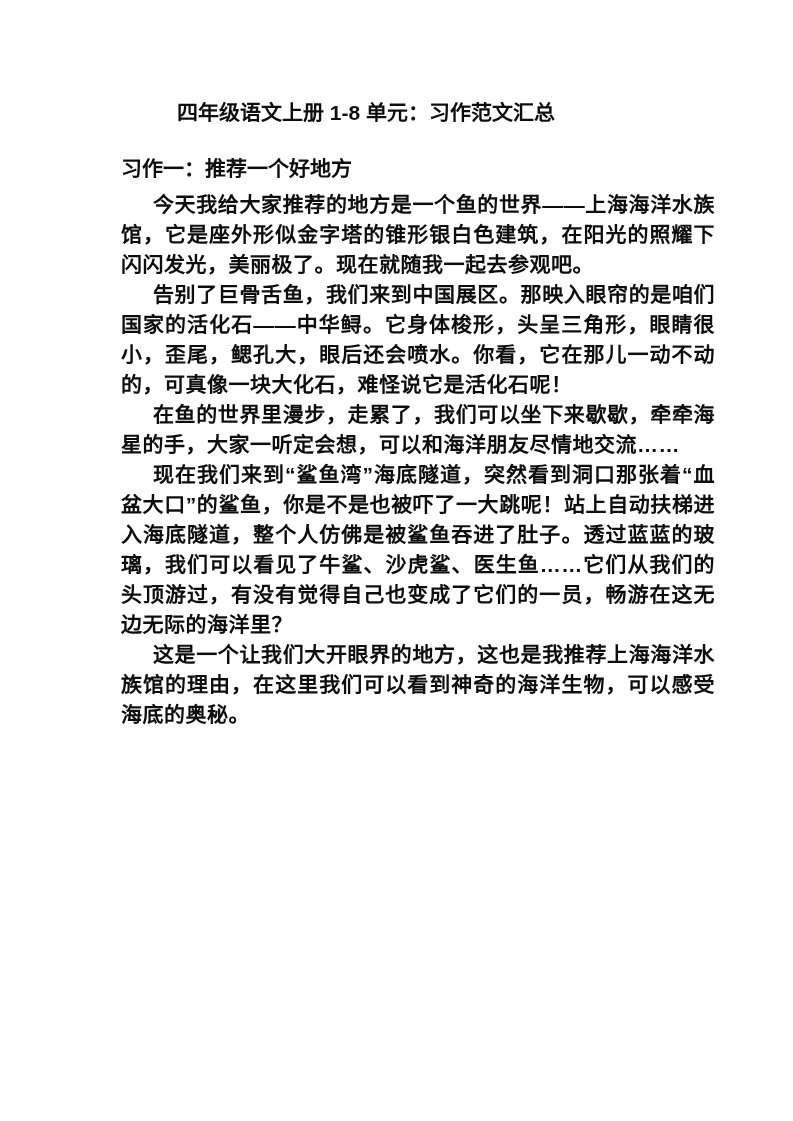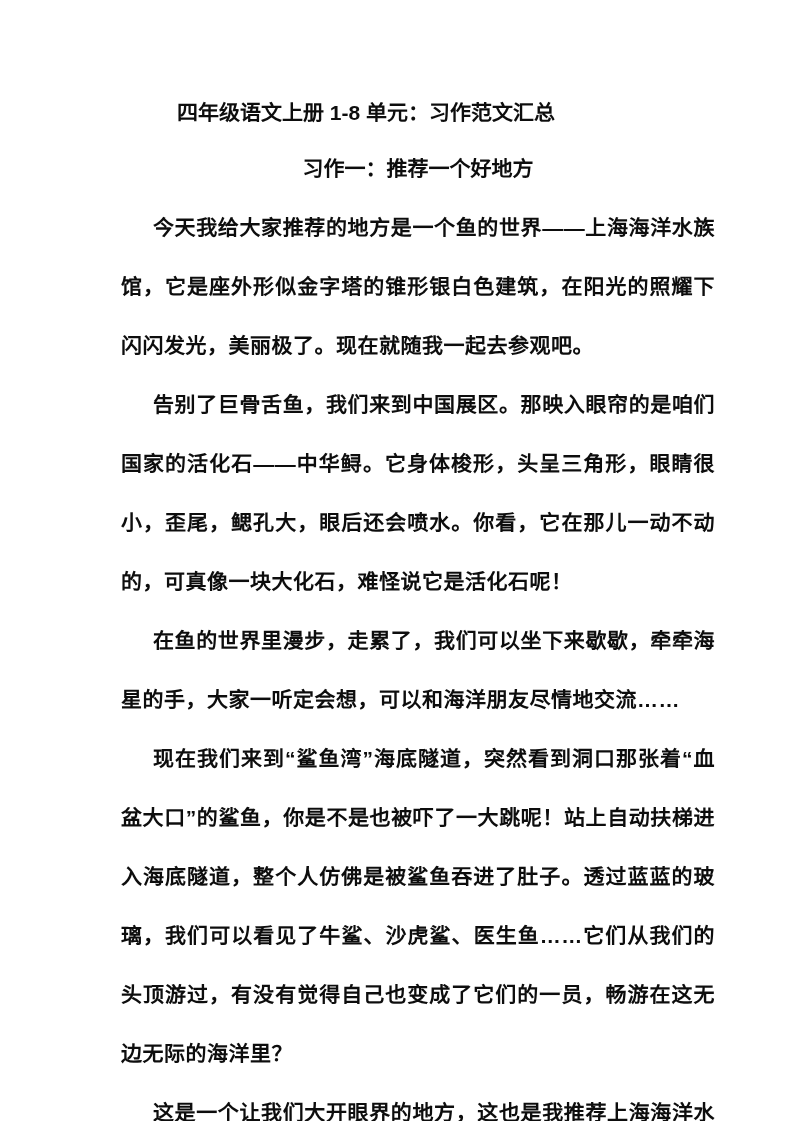--- a/index.html
+++ b/index.html
@@ -24,32 +24,31 @@
   }
   .doc-title {
     font-size: 21px;
     line-height: 42px;
     margin: 0 0 14px 56px;
     white-space: nowrap;
   }
   .section-heading {
     font-size: 21px;
     line-height: 42px;
-    margin: 8px;
-    text-align: center;
+    margin: 0;
   }
   .essay-title {
     font-size: 21px;
     line-height: 42px;
     margin: 0 0 0 -22px;
     text-align: center;
   }
   .essay-body p {
     font-size: 21px;
-    line-height: 59px;
+    line-height: 30px;
     margin: 0;
     text-align: justify;
     text-indent: 32px;
     letter-spacing: 0.5px;
   }
 </style>
 </head>
 <body>
 
 <div class="page" style="background: rgb(255, 255, 255); color: rgb(13, 13, 13);">

